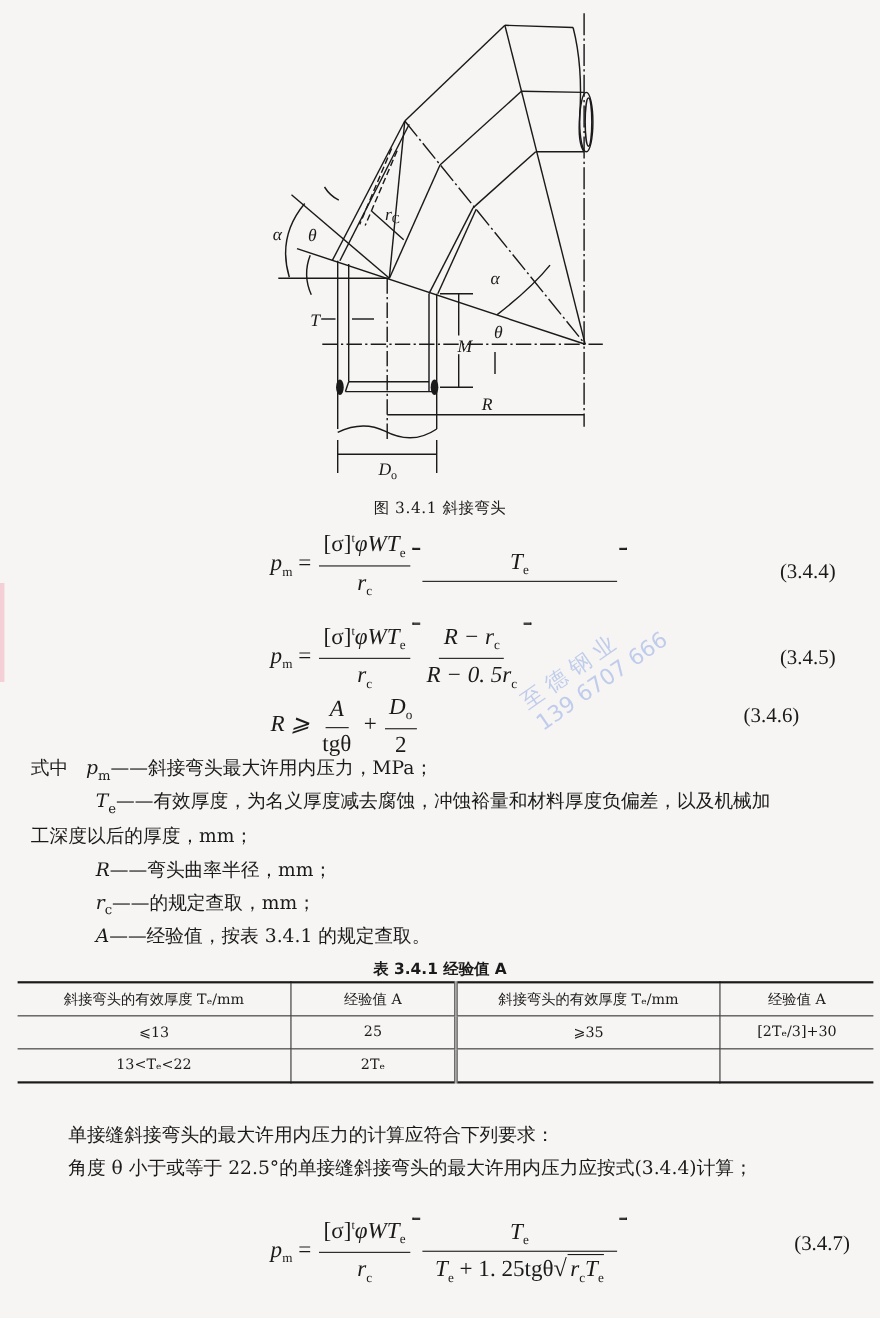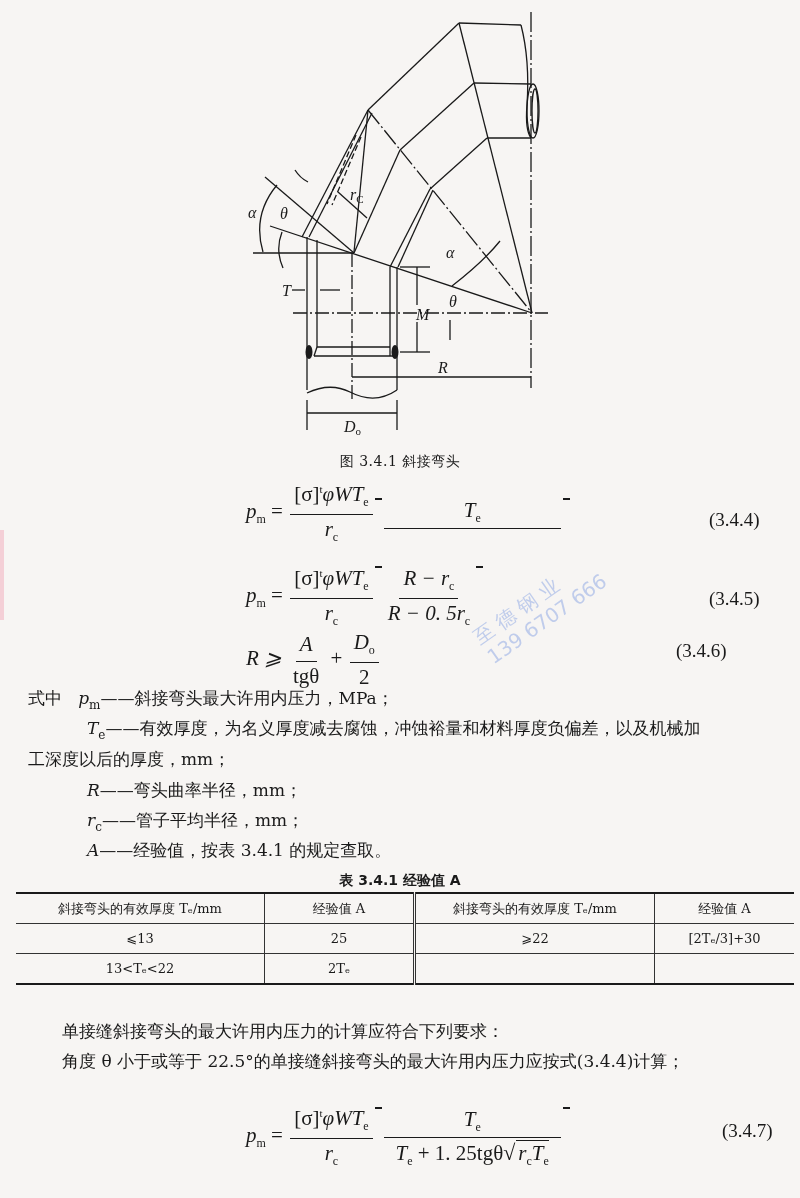--- a/index.html
+++ b/index.html
@@ -195,39 +195,39 @@
     <span>式中</span>&nbsp;&nbsp;&nbsp;<span class="it">p</span><span class="sub">m</span><span>——斜接弯头最大许用内压力，MPa；</span>
   </div>
   <div class="para" style="left:87px; top:717px;">
     <span class="it">T</span><span class="sub">e</span><span>——有效厚度，为名义厚度减去腐蚀，冲蚀裕量和材料厚度负偏差，以及机械加</span>
   </div>
   <div class="para" style="left:28px; top:748px;">工深度以后的厚度，mm；</div>
   <div class="para" style="left:87px; top:779px;">
     <span class="it">R</span><span>——弯头曲率半径，mm；</span>
   </div>
   <div class="para" style="left:87px; top:809px;">
-    <span class="it">r</span><span class="sub">c</span><span>——管子平均半径，mm；</span>
+    <span class="it">r</span><span class="sub">c</span><span>——的规定查取，mm；</span>
   </div>
   <div class="para" style="left:87px; top:839px;">
     <span class="it">A</span><span>——经验值，按表 3.4.1 的规定查取。</span>
   </div>
 
   <div class="table-title">表 3.4.1   经验值 A</div>
   <table class="expval">
     <tbody>
         <tr>
       <th style="width:248px">斜接弯头的有效厚度 Tₑ/mm</th>
       <th class="dbl" style="width:148px">经验值 A</th>
       <th style="width:238px">斜接弯头的有效厚度 Tₑ/mm</th>
       <th>经验值 A</th>
     </tr>
     <tr>
       <td>⩽13</td>
       <td class="dbl">25</td>
-      <td>⩾22</td>
+      <td>⩾35</td>
       <td>[2Tₑ/3]+30</td>
     </tr>
     <tr>
       <td>13&lt;Tₑ&lt;22</td>
       <td class="dbl">2Tₑ</td>
       <td></td>
       <td></td>
     </tr>
   </tbody>
     </table>

